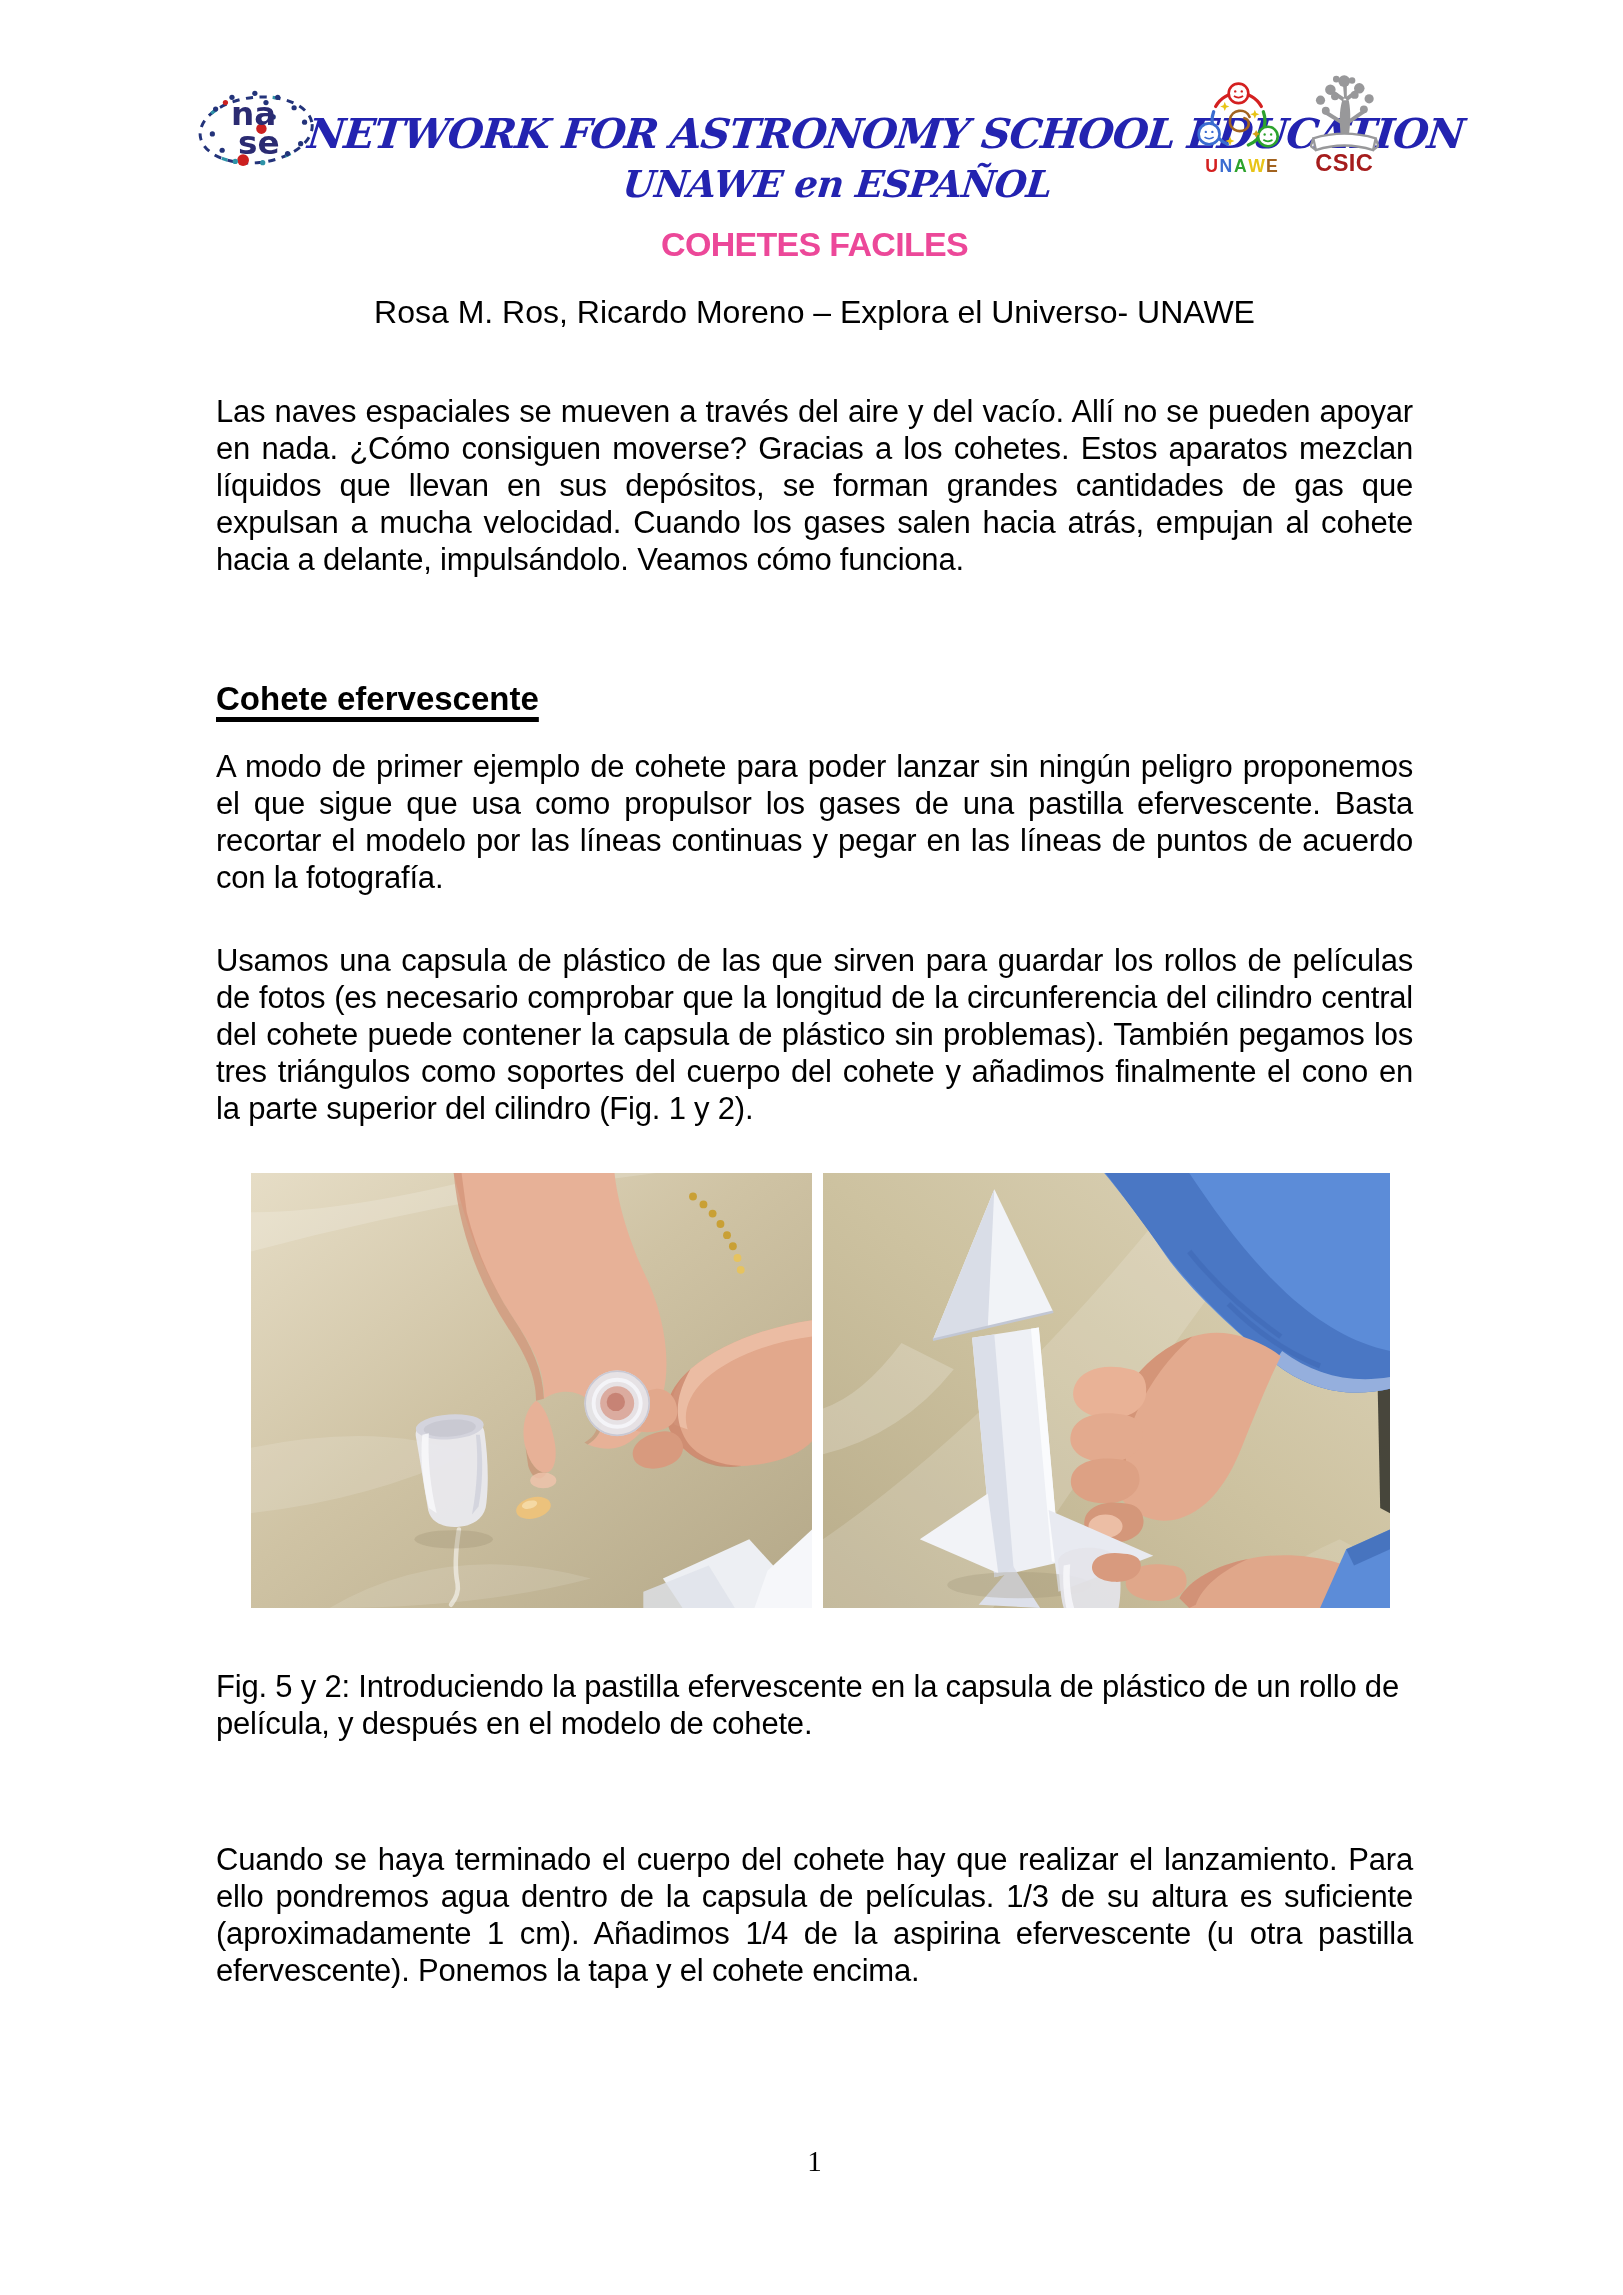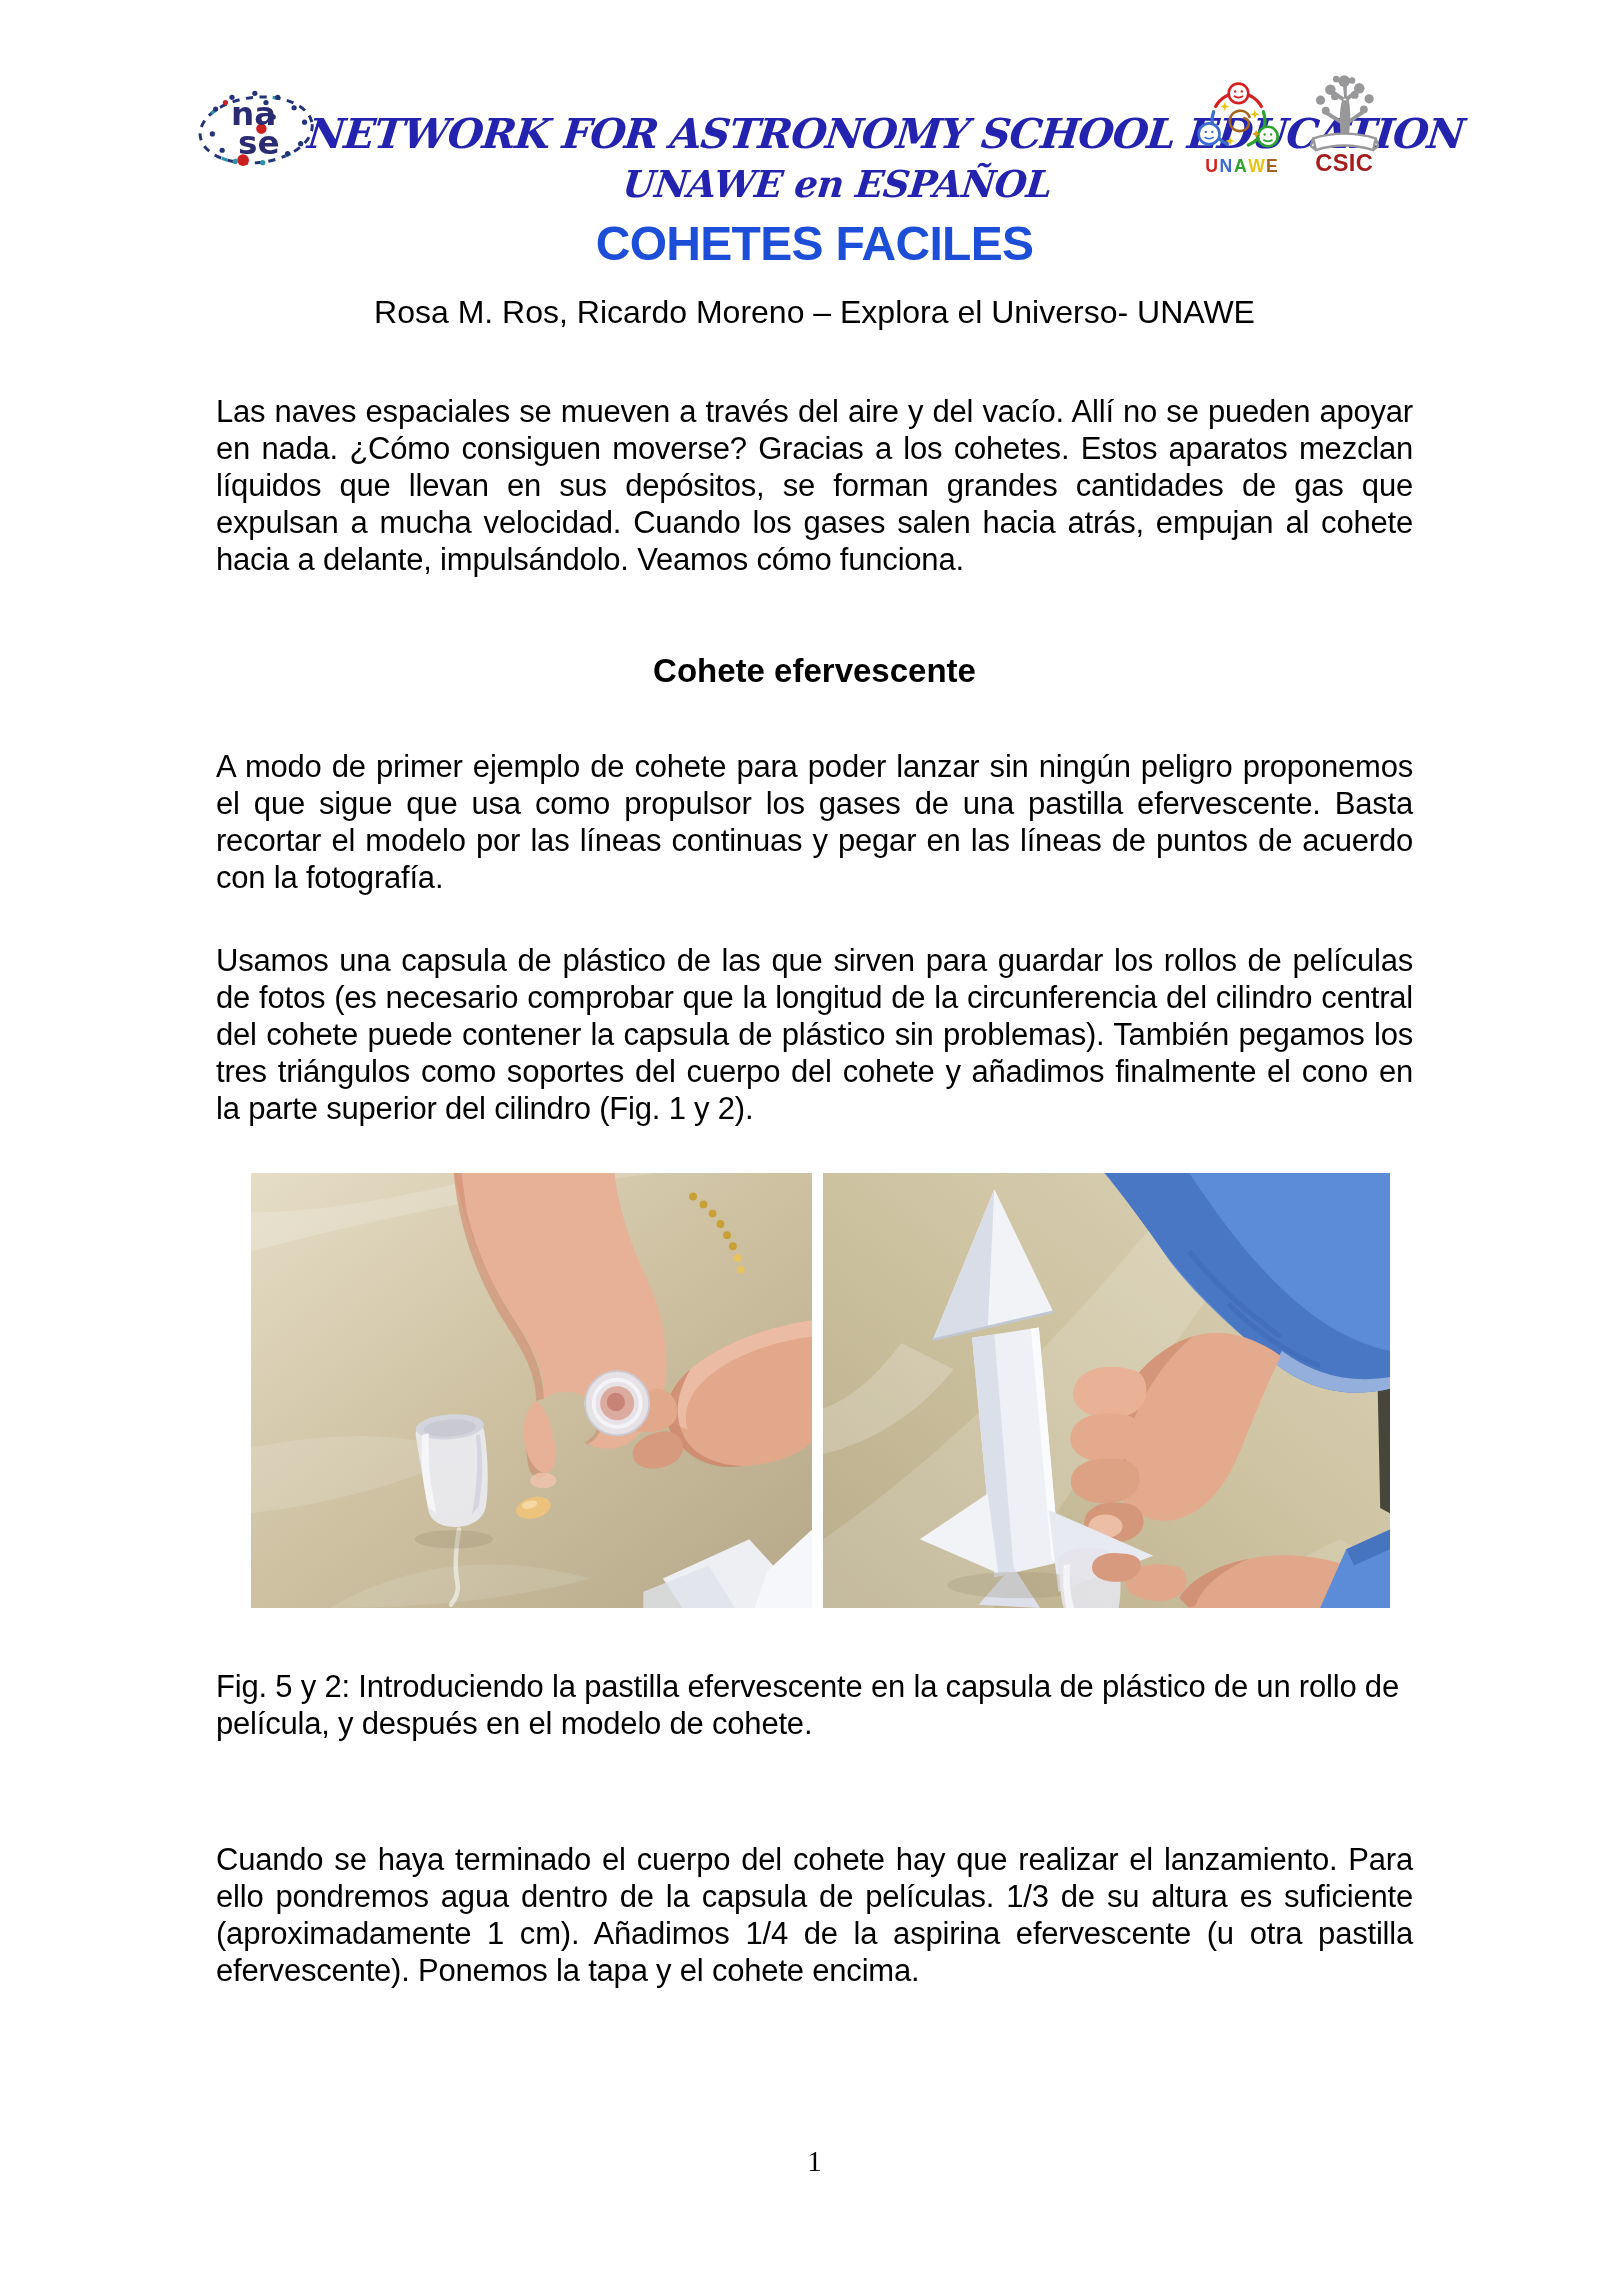--- a/index.html
+++ b/index.html
@@ -14,31 +14,31 @@
   #csic-logo{left:1310px;top:72px;width:69px;height:103px;}
   .script-line{
     position:absolute;text-align:center;
     font-family:"DejaVu Serif",serif;font-style:italic;font-weight:bold;
     color:#2323b0;transform:skewX(-6deg);white-space:nowrap;
   }
   #header-line1{left:308px;top:110px;width:890px;font-size:41px;letter-spacing:-1.3px;}
   #header-line2{left:458px;top:162px;width:759px;font-size:37px;letter-spacing:-0.7px;}
   
   .doc-title{
-    position:absolute;left:216px;top:216px;width:1197px;text-align:center;
-    font-size:48px;font-weight:bold;color:#1d4ed8;letter-spacing:-0.7px;
+    position:absolute;left:216px;top:225px;width:1197px;text-align:center;
+    font-size:34px;font-weight:bold;color:#ec4899;letter-spacing:-0.7px;
   }
   .byline{
     position:absolute;left:216px;top:294px;width:1197px;text-align:center;
     font-size:32px;font-weight:normal;color:#000;
   }
   .section-heading{
-    position:absolute;left:216px;top:652px;width:1197px;text-align:center;
+    position:absolute;left:216px;top:680px;width:1197px;text-align:left;
     font-size:33px;font-weight:bold;
-    text-decoration-thickness:4.6px;text-underline-offset:6.5px;
+    text-decoration:underline;text-decoration-thickness:4.6px;text-underline-offset:6.5px;
   }
   
   .para{
     position:absolute;left:216px;width:1197px;
     font-size:31px;line-height:37px;text-align:justify;letter-spacing:-0.2px;
   }
   #para-intro{top:381px;margin-top:12px;}
   #para-1{top:717px;}
   #para-2{top:911px;}
   #fig-caption{top:1637px;text-align:left;}

